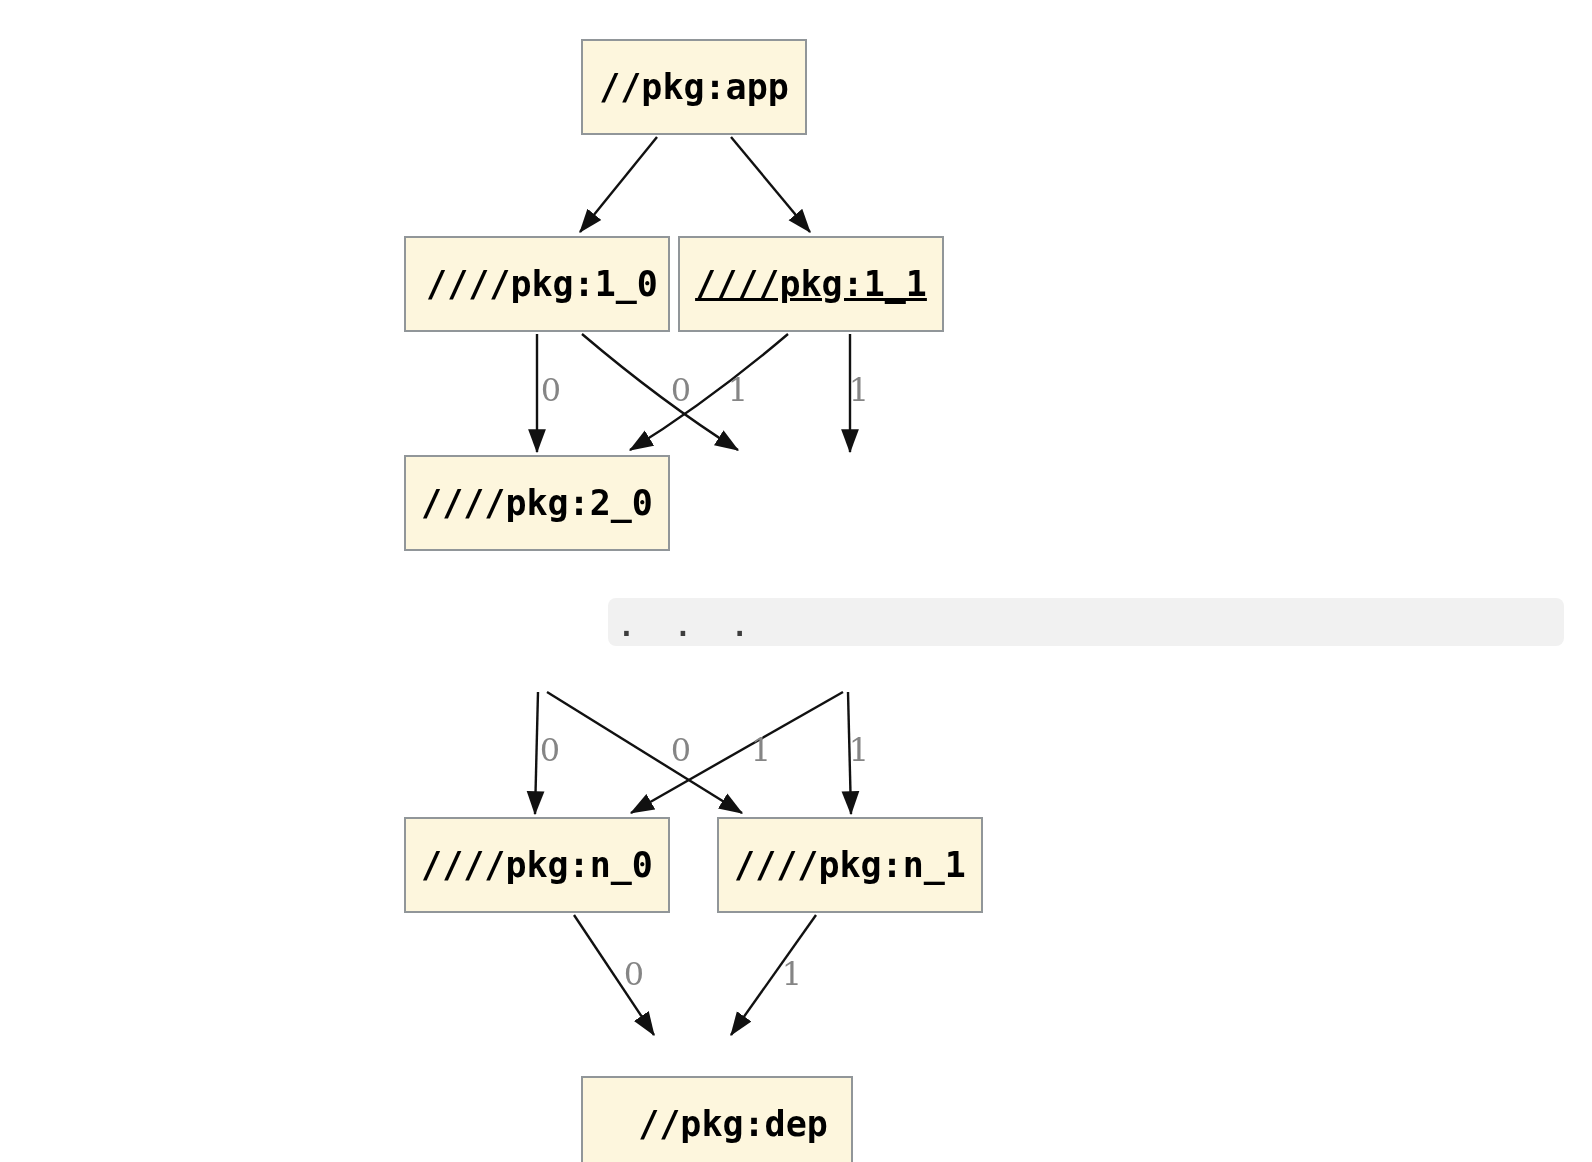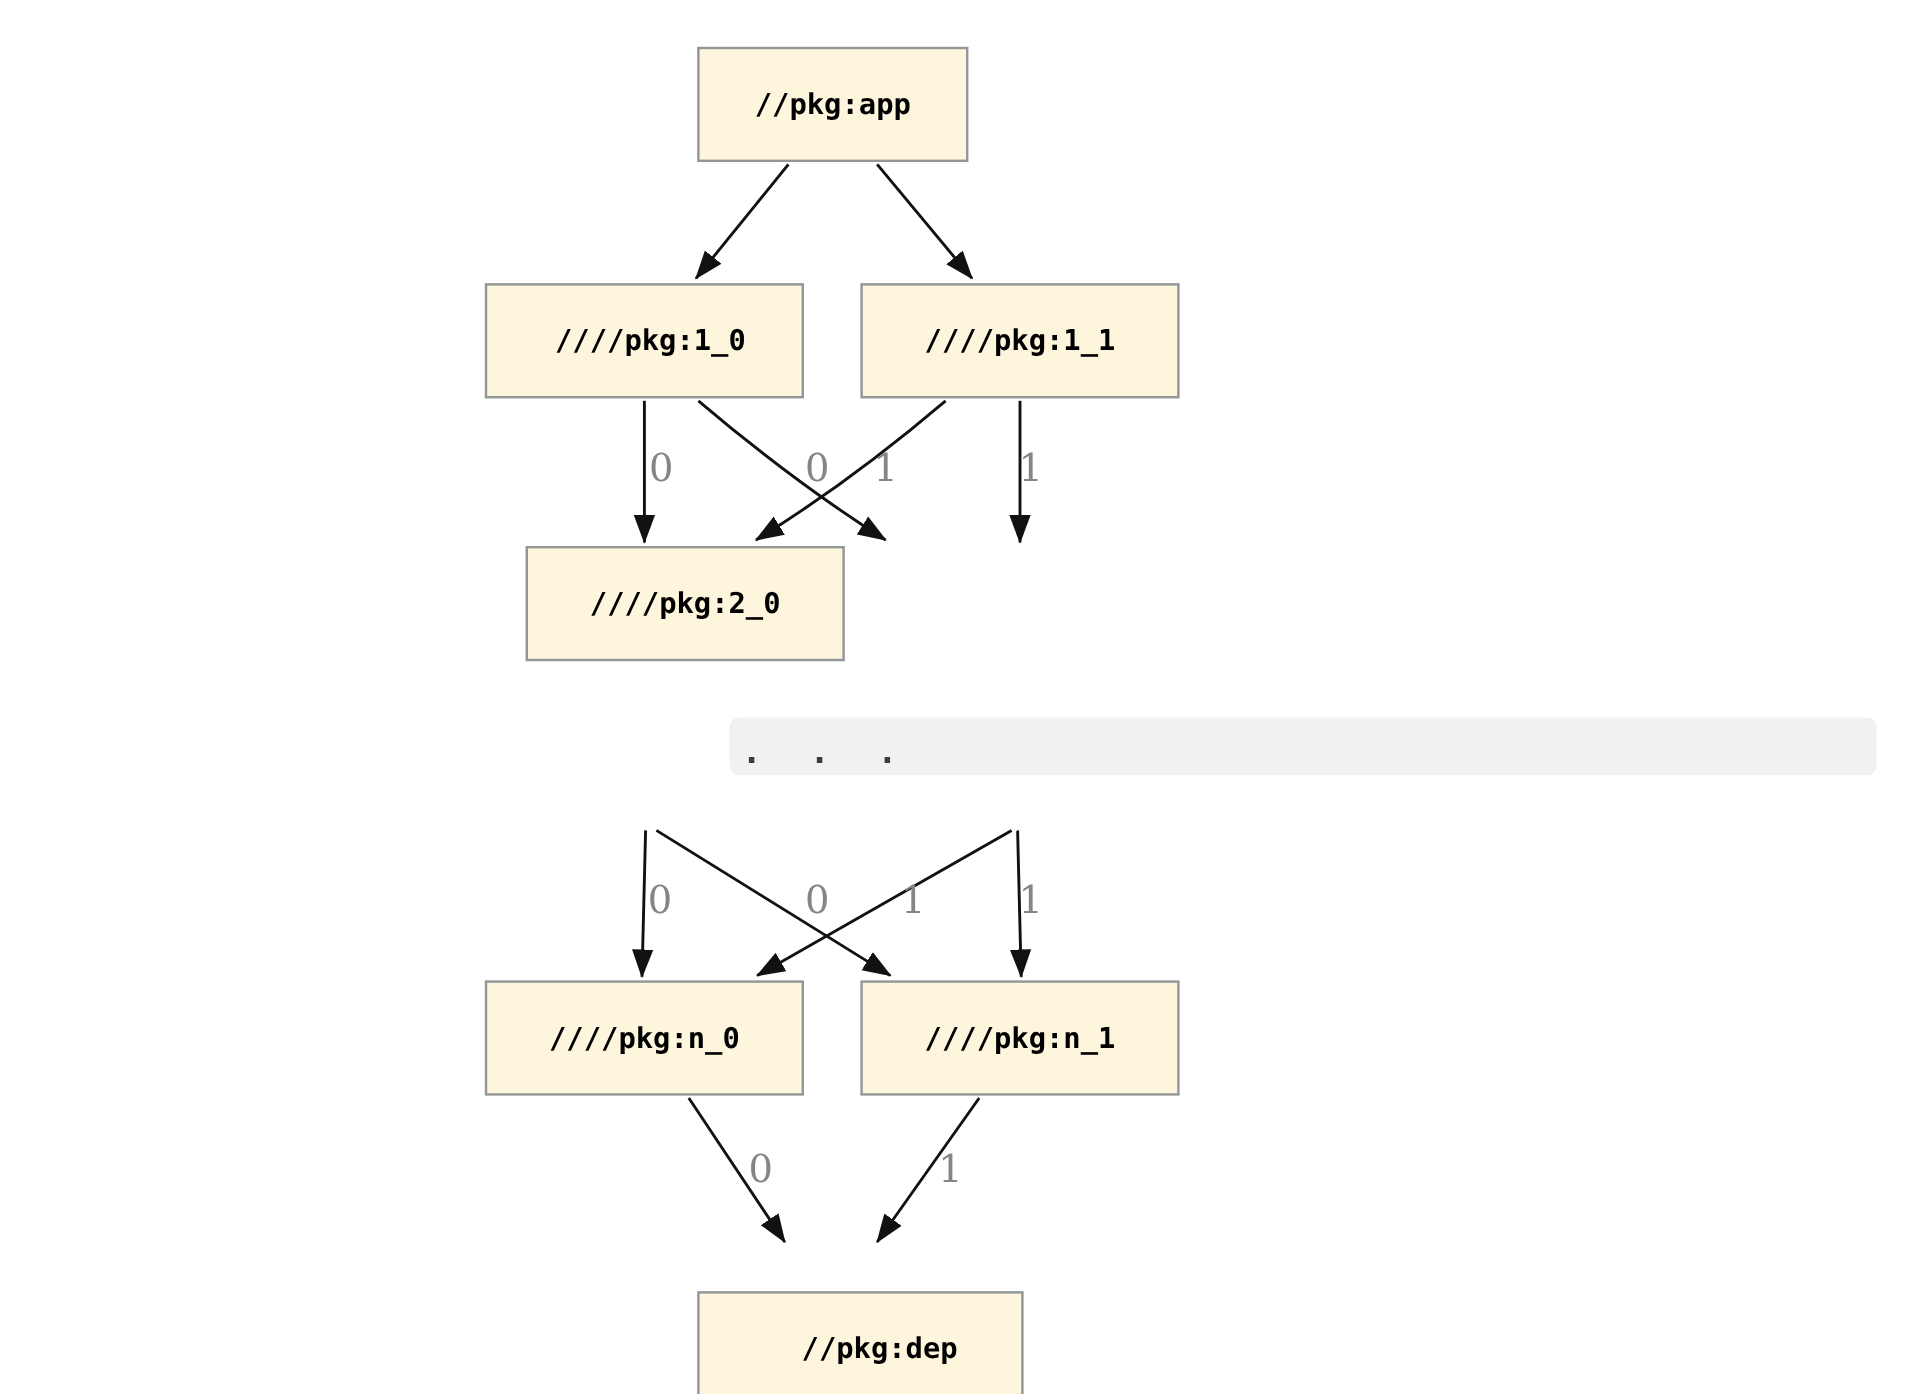--- a/index.html
+++ b/index.html
@@ -35,21 +35,21 @@
     box-sizing: border-box;
     border: 2px solid var(--node-border, #919699);
     background: var(--node-fill, #fdf6dd);
     display: flex;
     align-items: center;
     justify-content: center;
   }
   .node span {
     font-family: "DejaVu Sans Mono", monospace;
     font-weight: 600;
-    font-size: 24px;
+    font-size: 35px;
     color: #000000;
     white-space: pre;
   }
   .edge-label {
     position: absolute;
     transform: translate(-50%, -50%);
     font-family: "DejaVu Serif", serif;
     font-size: 32px;
     line-height: 1;
     color: var(--edge-label, #858585);
@@ -103,25 +103,25 @@
   </svg>
 
   <div class="node" style="left:581px; top:39px; width:226px; height:96px;">
     <span>//pkg:app</span>
   </div>
 
   <div class="node" style="left:404px; top:236px; width:266px; height:96px;padding-left:10px;">
     <span>////pkg:1_0</span>
   </div>
 
-  <div class="node" style="left:717px; top:236px; width:266px; height:96px;">
+  <div class="node" style="left:678px; top:236px; width:266px; height:96px;text-decoration:underline;">
     <span>////pkg:1_1</span>
   </div>
 
-  <div class="node" style="left:404px; top:455px; width:266px; height:96px;margin-left:34px;">
+  <div class="node" style="left:404px; top:455px; width:266px; height:96px;">
     <span>////pkg:2_0</span>
   </div>
 
 
   <div class="ellipsis-bar">
     <span>.  .  .</span>
   </div>
 
   <div class="node" style="left:404px; top:817px; width:266px; height:96px;">
     <span>////pkg:n_0</span>

